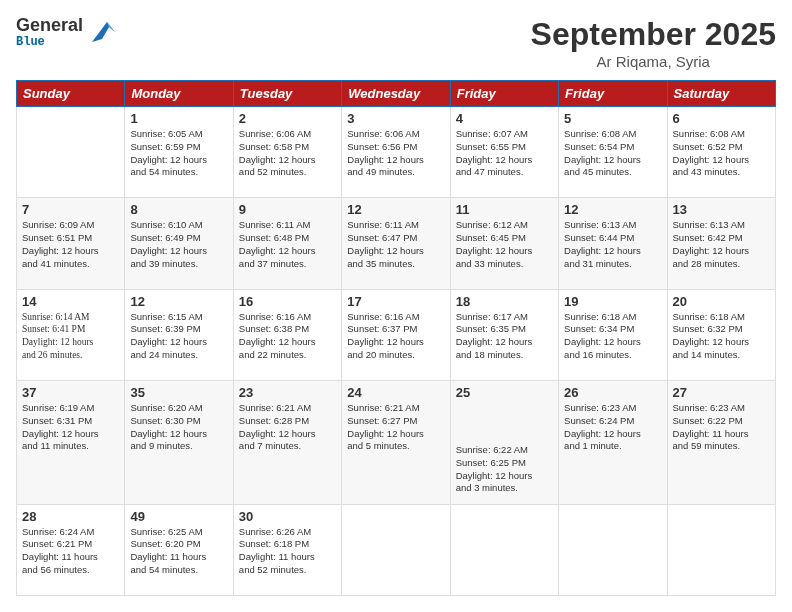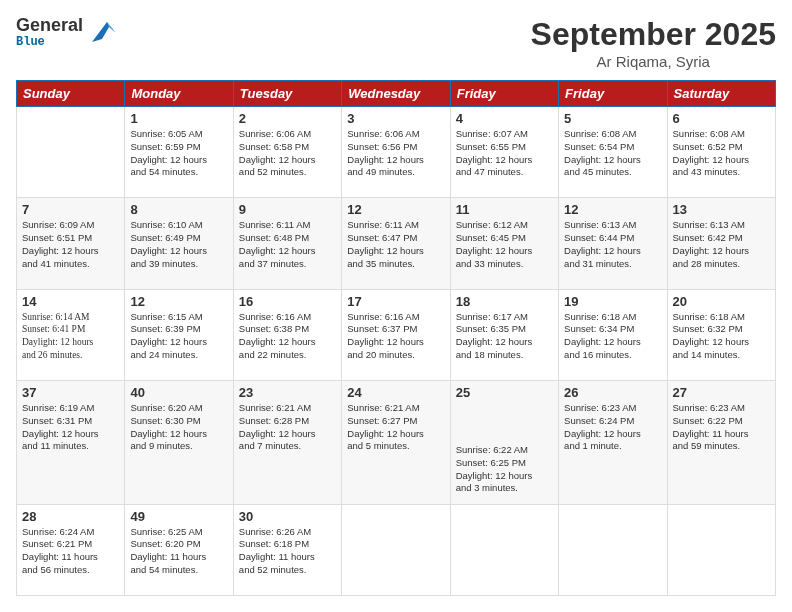--- a/index.html
+++ b/index.html
@@ -285,21 +285,21 @@
         </tr>
         <tr>
           <td>
             <span class="day-number">37</span>
             <div class="day-info" style="white-space: pre-line;">Sunrise: 6:19 AM
 Sunset: 6:31 PM
 Daylight: 12 hours
 and 11 minutes.</div>
           </td>
           <td>
-            <span class="day-number">40</span>
+            <span class="day-number">35</span>
             <div class="day-info" style="white-space: pre-line;">Sunrise: 6:20 AM
 Sunset: 6:30 PM
 Daylight: 12 hours
 and 9 minutes.</div>
           </td>
           <td>
             <span class="day-number">23</span>
             <div class="day-info" style="white-space: pre-line;">Sunrise: 6:21 AM
 Sunset: 6:28 PM
 Daylight: 12 hours

